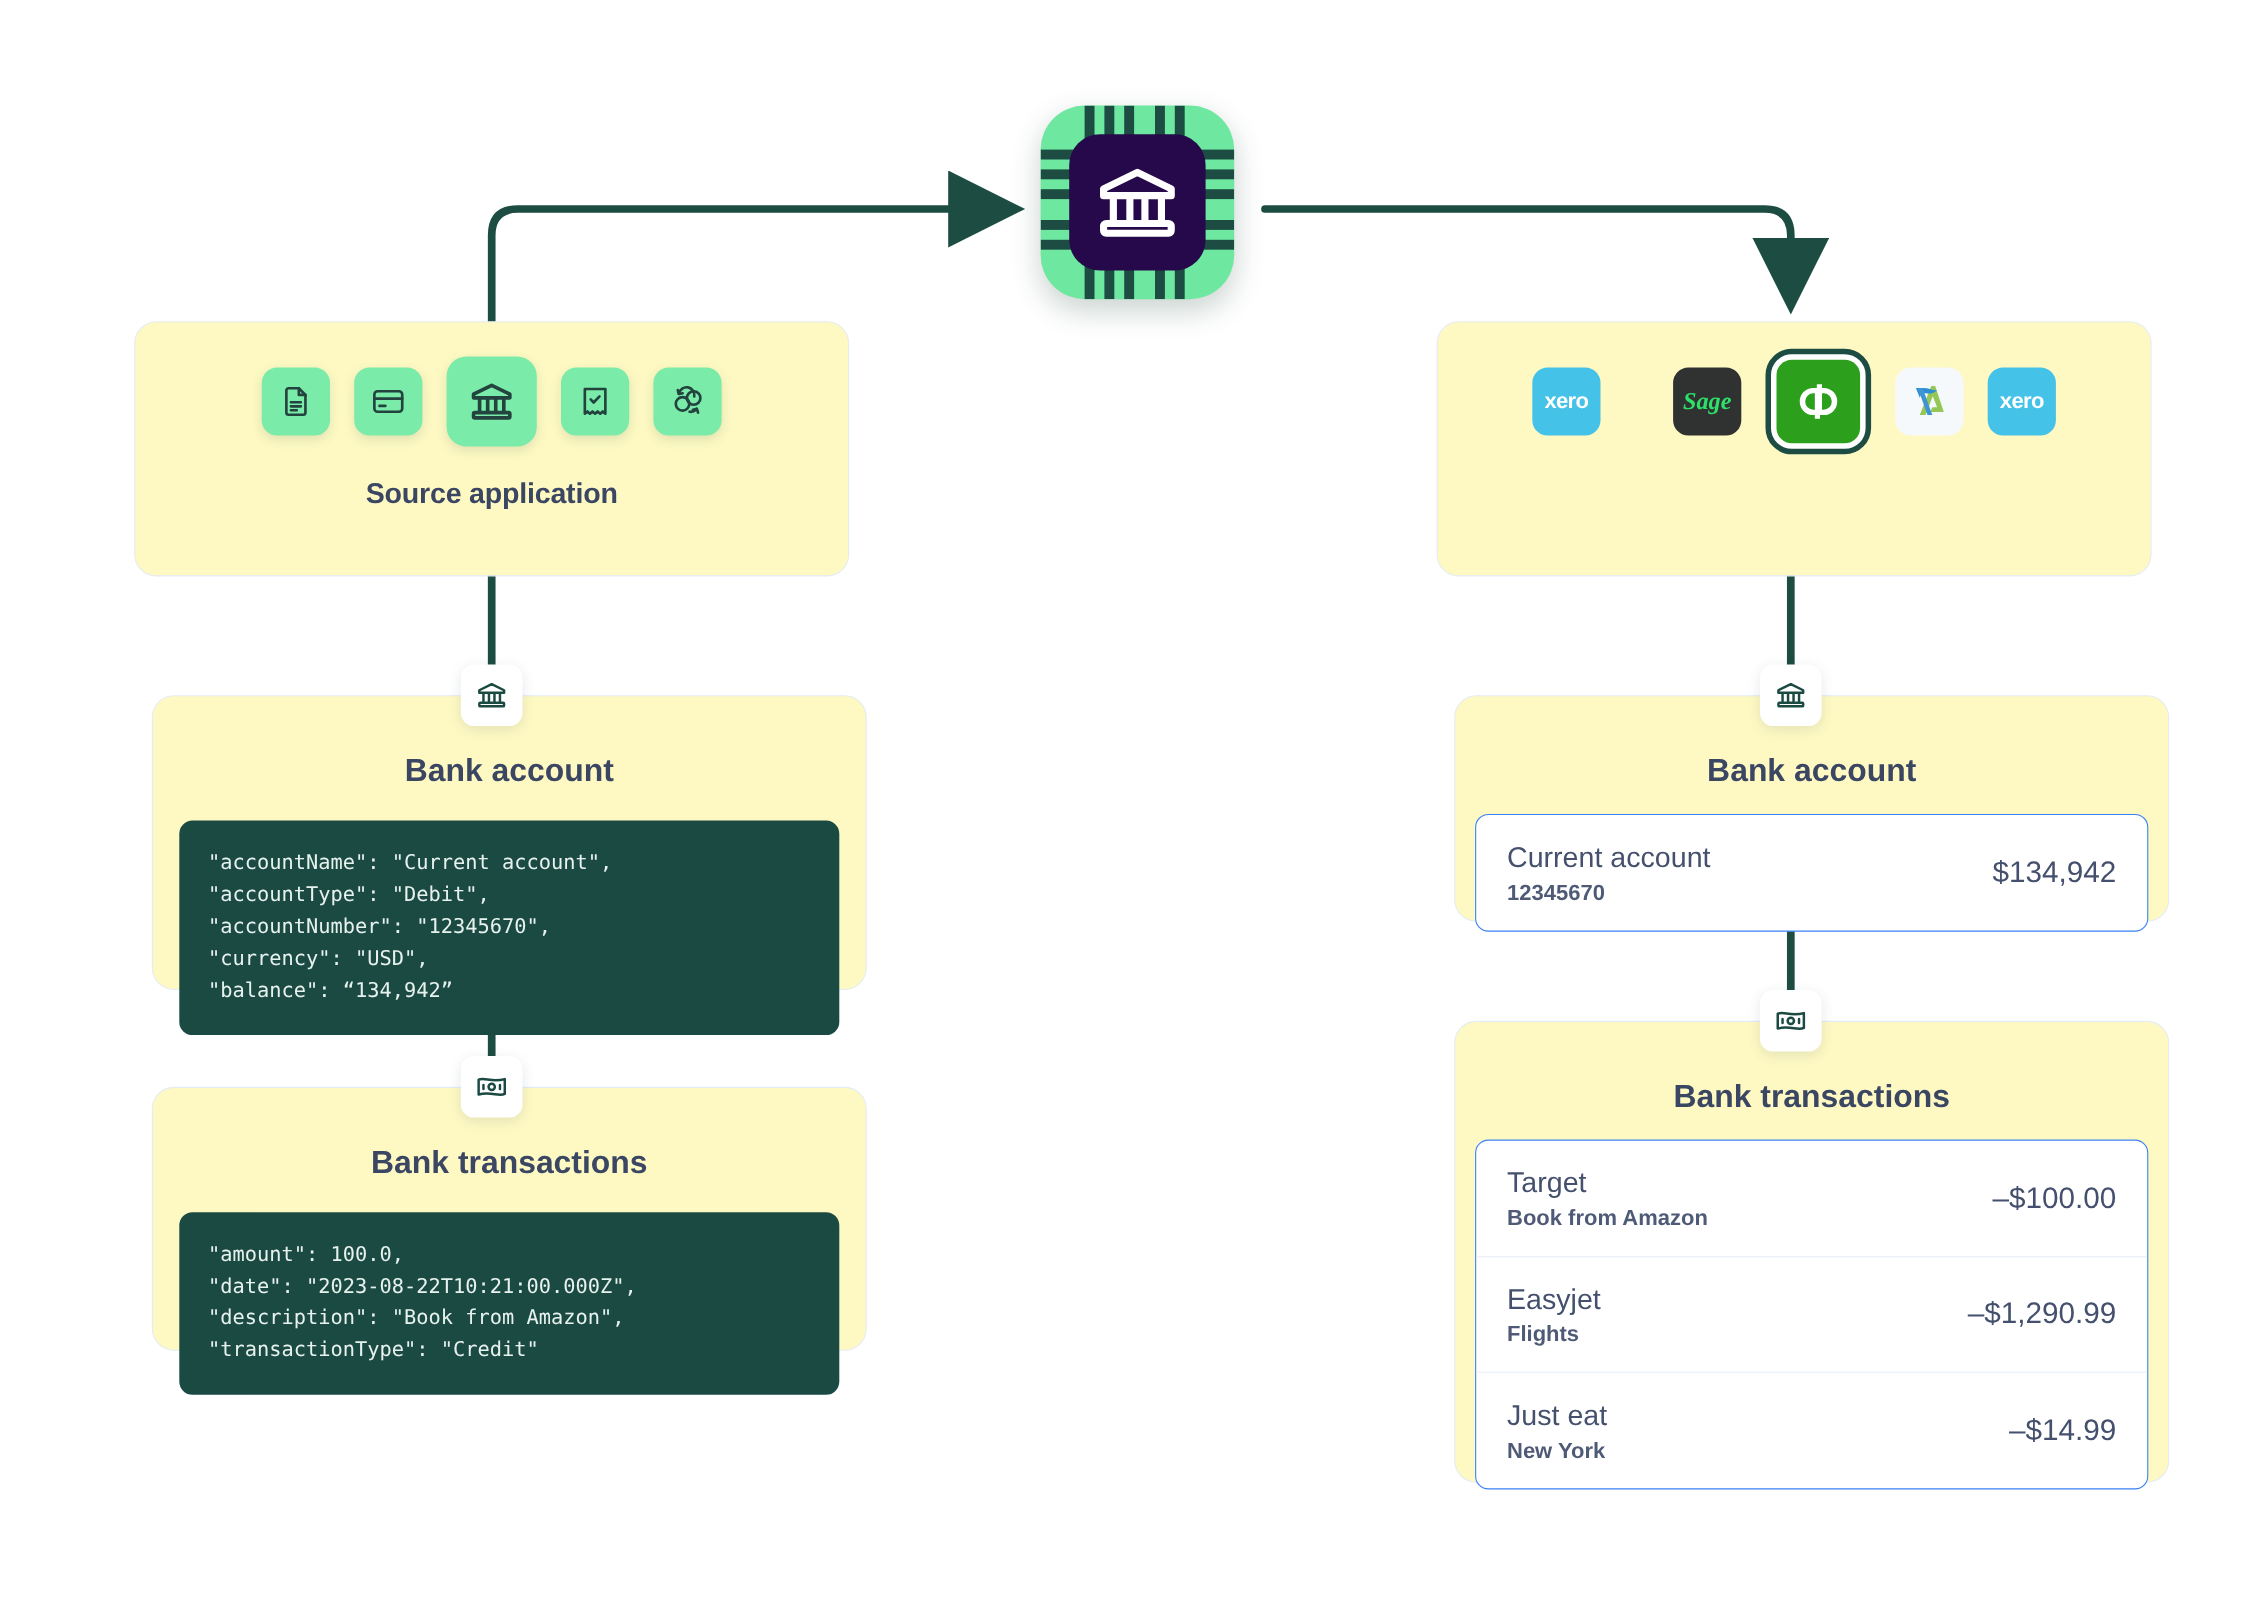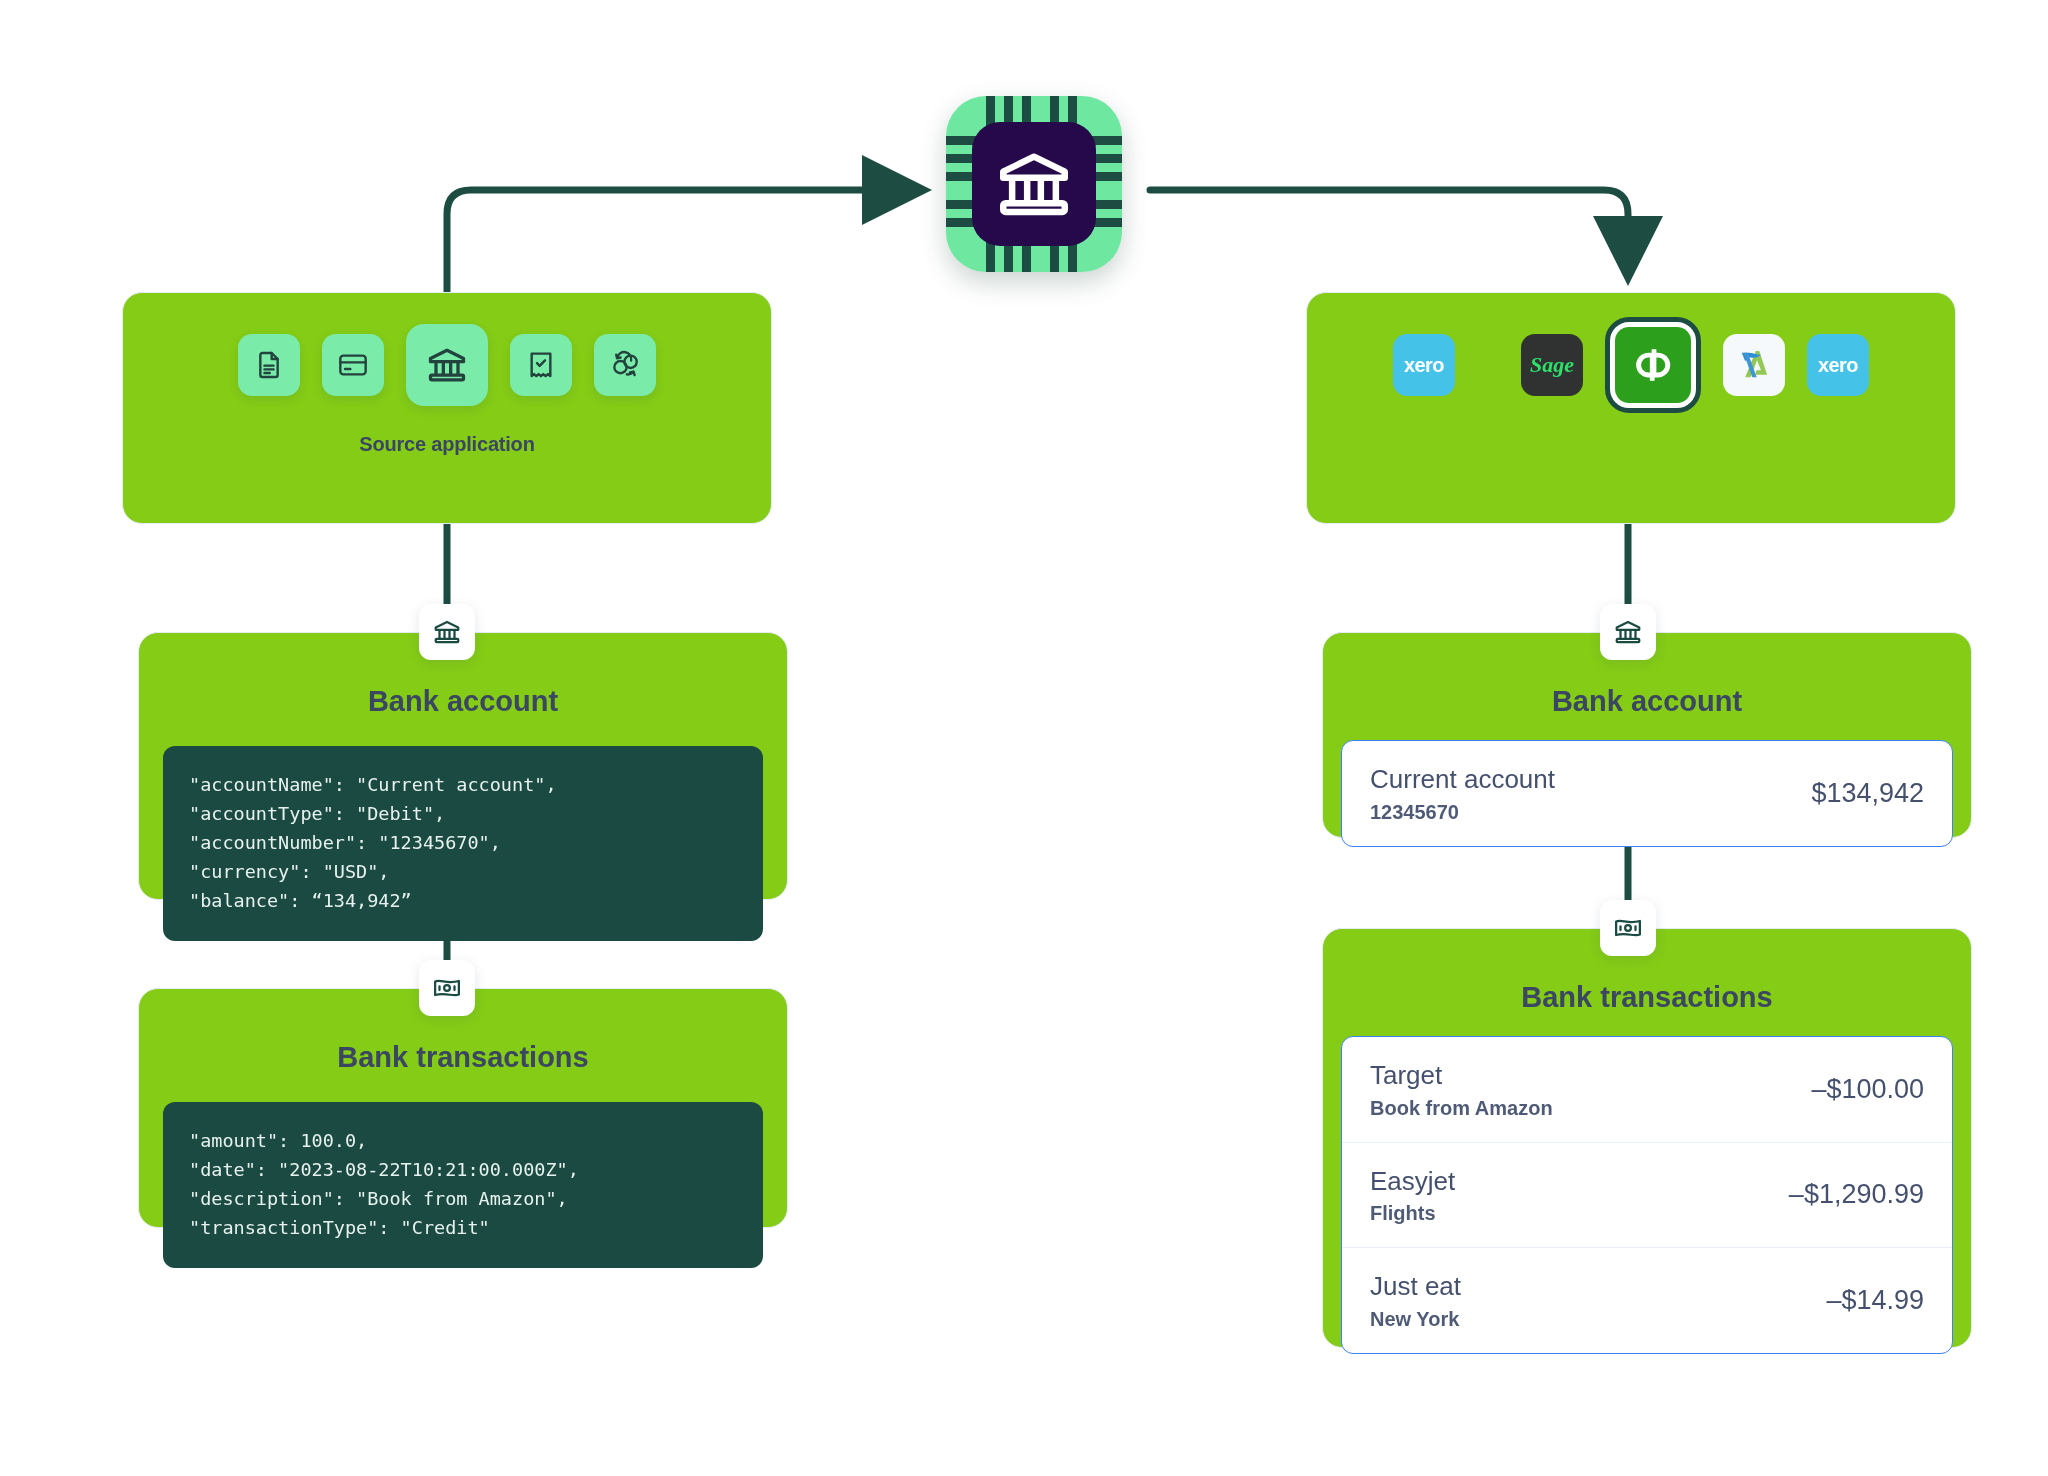--- a/index.html
+++ b/index.html
@@ -58,27 +58,27 @@
   .wires {
     position: absolute;
     left: 0; top: 0;
     width: 2048px; height: 1476px;
     pointer-events: none;
   }
 
   
   .panel {
     position: absolute;
-    background: #84cc16;
+    background: #fef9c3;
     border: 1px solid #e4ecf4;
     border-radius: 20px;
   }
   .panel-title {
     text-align: center;
-    font-size: 20px;
+    font-size: 26px;
     font-weight: 700;
     color: #3a4662;
     letter-spacing: -0.2px;
   }
 
   
   .head-panel { width: 650px; height: 232px; top: 292px; }
   .head-panel.left  { left: 122px; }
   .head-panel.right { left: 1306px; }
   .head-icons {

